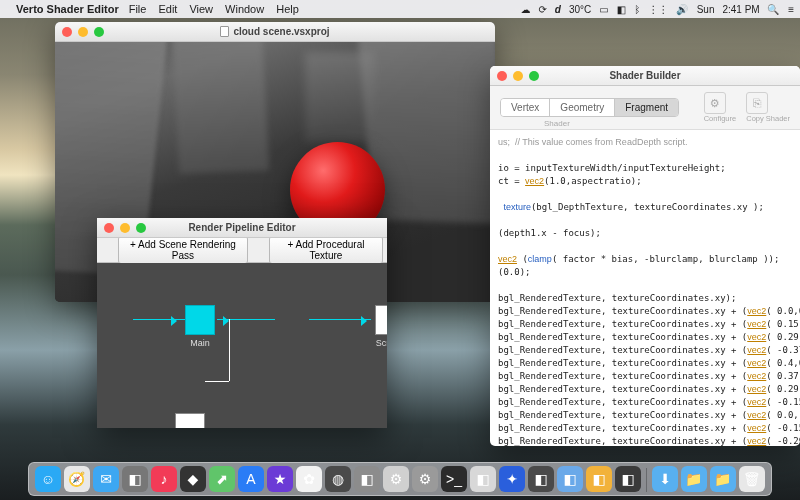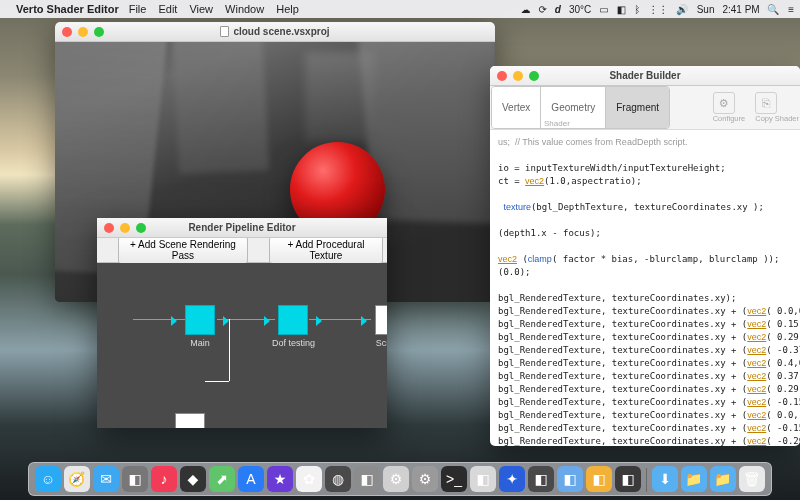--- a/index.html
+++ b/index.html
@@ -96,21 +96,21 @@
   
   .shader-window {
     position: absolute; top: 66px; left: 490px; width: 310px; height: 380px;
     background: #fff; border-radius: 5px;
     box-shadow: 0 10px 30px rgba(0,0,0,0.4);
     z-index: 20; overflow: hidden;
   }
   .shader-window .titlebar { background: linear-gradient(#fafafa,#ececec); }
   .shader-toolbar {
     height: 44px; background: #f4f4f4; border-bottom: 1px solid #ddd;
-    display: flex; padding: 0 1px; gap: 8px; position: relative;
+    display: flex; align-items: center; padding: 0 10px; gap: 8px; position: relative;
   }
   .seg { display: flex; border: 1px solid #c7c7c7; border-radius: 4px; overflow: hidden; }
   .seg button { font-size: 10px; padding: 3px 10px; background: #fff; border: none; border-right: 1px solid #c7c7c7; cursor: default; color:#666; }
   .seg button:last-child { border-right: none; }
   .seg button.on { background: #d7d7d7; color:#222; }
   .shader-toolbar .sublabel { position:absolute; bottom:1px; left:54px; font-size:8px; color:#aaa; }
   .shader-toolbar .right-tools { margin-left:auto; display:flex; gap:10px; align-items:center; }
   .tool-icon { width:22px; height:22px; border:1px solid #d0d0d0; border-radius:3px; display:flex; align-items:center; justify-content:center; font-size:11px; color:#aaa; }
   .tool-lbl { font-size:7.5px; color:#aaa; text-align:center; }
 
@@ -273,26 +273,20 @@
     <div class="wire" style="left:120px; top:56px; width:58px;"></div>
     <div class="wire" style="left:212px; top:56px; width:62px;"></div>
     <div class="wirev" style="left:132px; top:56px; height:62px;"></div>
     <div class="wire" style="left:108px; top:118px; width:24px; background:#fff;"></div>
 
     <div class="node active" style="left:82px; top:42px;">
       <div class="arrow-in"></div>
         <div class="box"></div>
         <div class="arrow-out"></div>
       <div class="label">Main</div>
-    </div>
-    <div class="node active" style="left:175px; top:42px;">
-      <div class="arrow-in"></div>
-        <div class="box"></div>
-        <div class="arrow-out"></div>
-      <div class="label">Dof testing</div>
     </div>
     <div class="node" style="left:272px; top:42px;">
       <div class="arrow-in"></div>
         <div class="box"></div>
       <div class="label">Screen</div>
     </div>
     <div class="node" style="left:72px; top:102px;margin-top:48px;">
       <div class="box"></div>
       <div class="label">Depth pass</div>
     </div>

